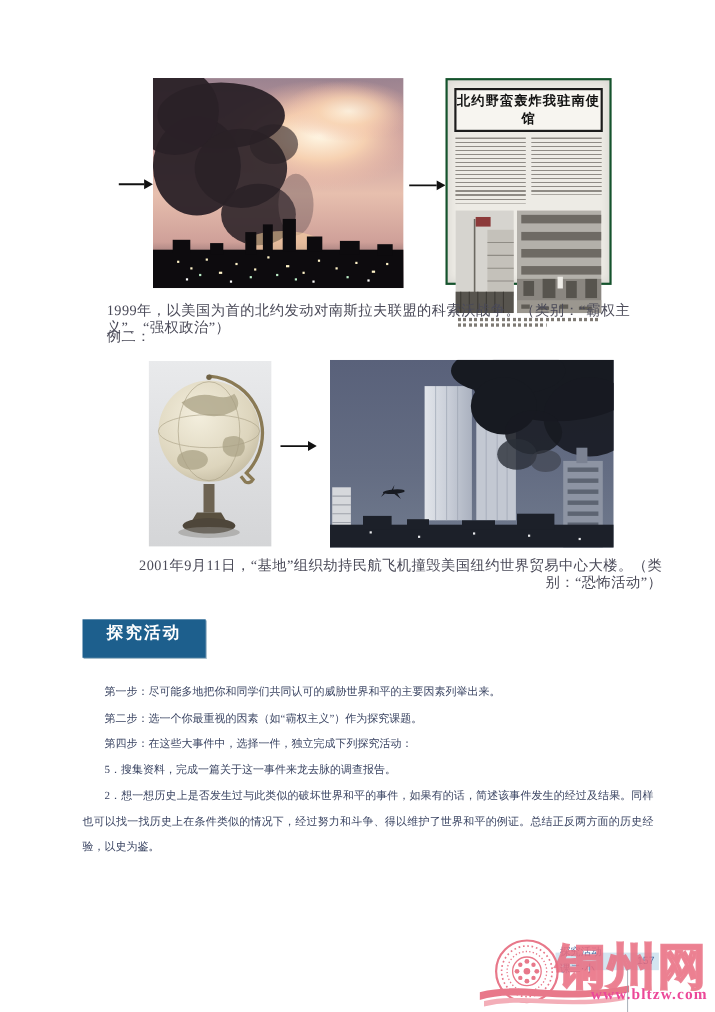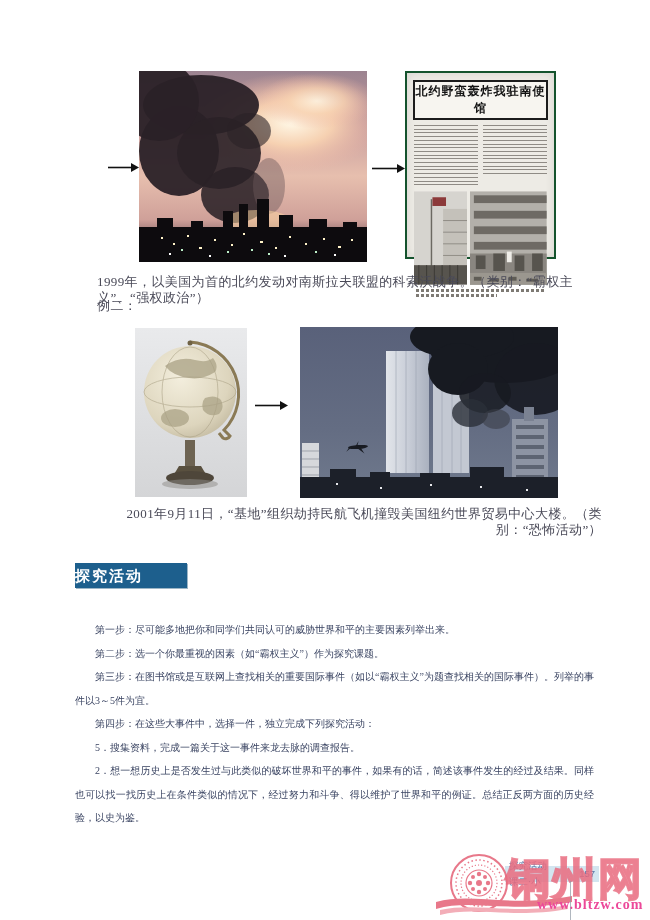--- a/index.html
+++ b/index.html
@@ -28,23 +28,23 @@
   .np-cap.short{width:55%;}
 
   
   .arrow{position:absolute;}
 
   
   .caption{position:absolute;left:97px;width:505px;font-size:13px;color:#4a4a58;
       letter-spacing:.4px;line-height:16px;}
 
   
-  .badge{position:absolute;left:75px;top:563px;width:112px;height:25px;background:#1d5f8d;
+  .badge{position:absolute;left:75px;top:563px;width:112px;height:35px;background:#1d5f8d;
       color:#ffffff;font-family:"Liberation Sans","DejaVu Sans",sans-serif;
-      font-weight:bold;font-size:15px;line-height:25px;letter-spacing:2px;
+      font-weight:bold;font-size:15px;line-height:25px;text-align:center;letter-spacing:2px;
       box-shadow:1px 1px 0 #9db6c6;}
   .activity-text{position:absolute;left:75px;top:618px;width:519px;color:#3a4462;
       font-size:10px;line-height:23.5px;text-align:justify;}
   .activity-text p{margin:0;text-indent:2em;}
 
   
   .footer-bar{position:absolute;left:505px;top:866px;width:94px;height:16px;background:#cfe3ef;
       color:#3b5f99;font-size:9.5px;line-height:16px;display:flex;justify-content:space-between;
       align-items:center;padding:0 4px;box-sizing:border-box;opacity:.9;}
   .footer-bar .pg{font-family:"Liberation Sans","DejaVu Sans",sans-serif;margin-left:27px;}
@@ -330,21 +330,20 @@
     </svg>
   </div>
 
   <div class="caption" style="top:506px;text-align:right;">2001年9月11日，“基地”组织劫持民航飞机撞毁美国纽约世界贸易中心大楼。（类别：“恐怖活动”）</div>
 
   <div class="badge">探究活动</div>
 
   <div class="activity-text">
     <p>第一步：尽可能多地把你和同学们共同认可的威胁世界和平的主要因素列举出来。</p>
     <p>第二步：选一个你最重视的因素（如“霸权主义”）作为探究课题。</p>
-    <p>第三步：在图书馆或是互联网上查找相关的重要国际事件（如以“霸权主义”为题查找相关的国际事件）。列举的事件以3～5件为宜。</p>
     <p>第四步：在这些大事件中，选择一件，独立完成下列探究活动：</p>
     <p>5．搜集资料，完成一篇关于这一事件来龙去脉的调查报告。</p>
     <p>2．想一想历史上是否发生过与此类似的破坏世界和平的事件，如果有的话，简述该事件发生的经过及结果。同样也可以找一找历史上在条件类似的情况下，经过努力和斗争、得以维护了世界和平的例证。总结正反两方面的历史经验，以史为鉴。</p>
   </div>
 
   <div class="footer-bar">
     <span>探究活动课二·小</span>
     <span class="pg">157</span>
   </div>
 

